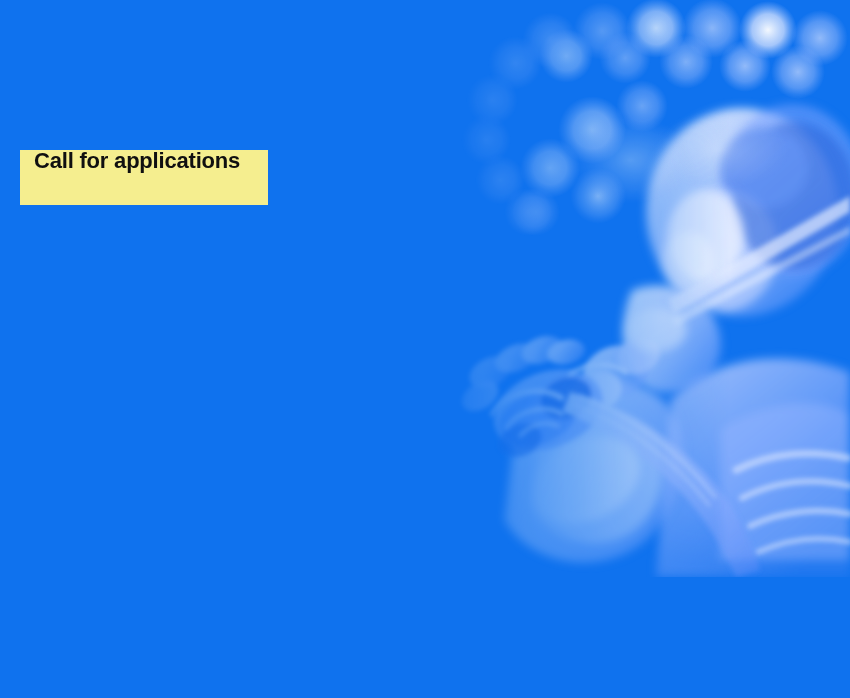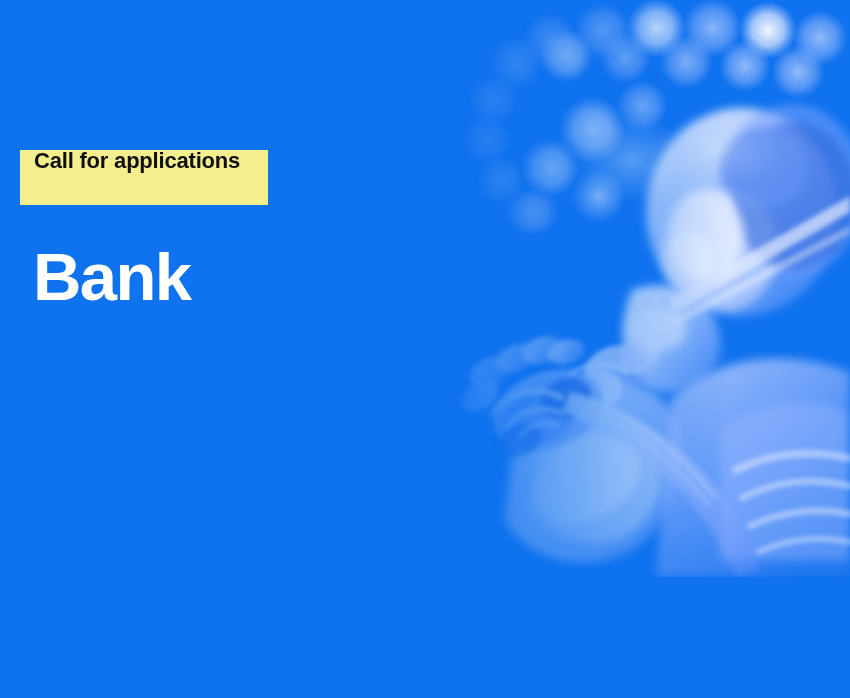--- a/index.html
+++ b/index.html
@@ -273,17 +273,16 @@
     </svg>
   </div>
 
   <div id="content">
 
     <div id="badge">
       <span id="badge-label">Call for applications</span>
     </div>
 
     <div id="headline">
-      <span class="hl-line">Bank</span>
     </div>
 
   </div>
 </div>
 
 </body></html>

